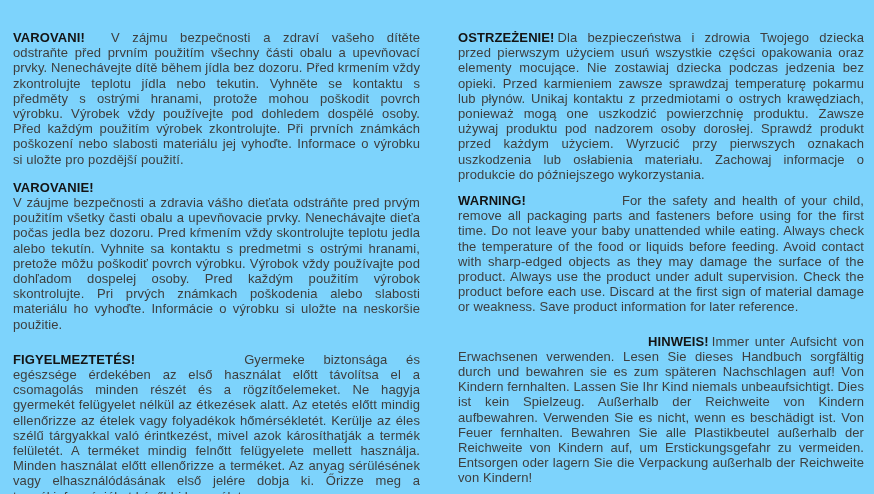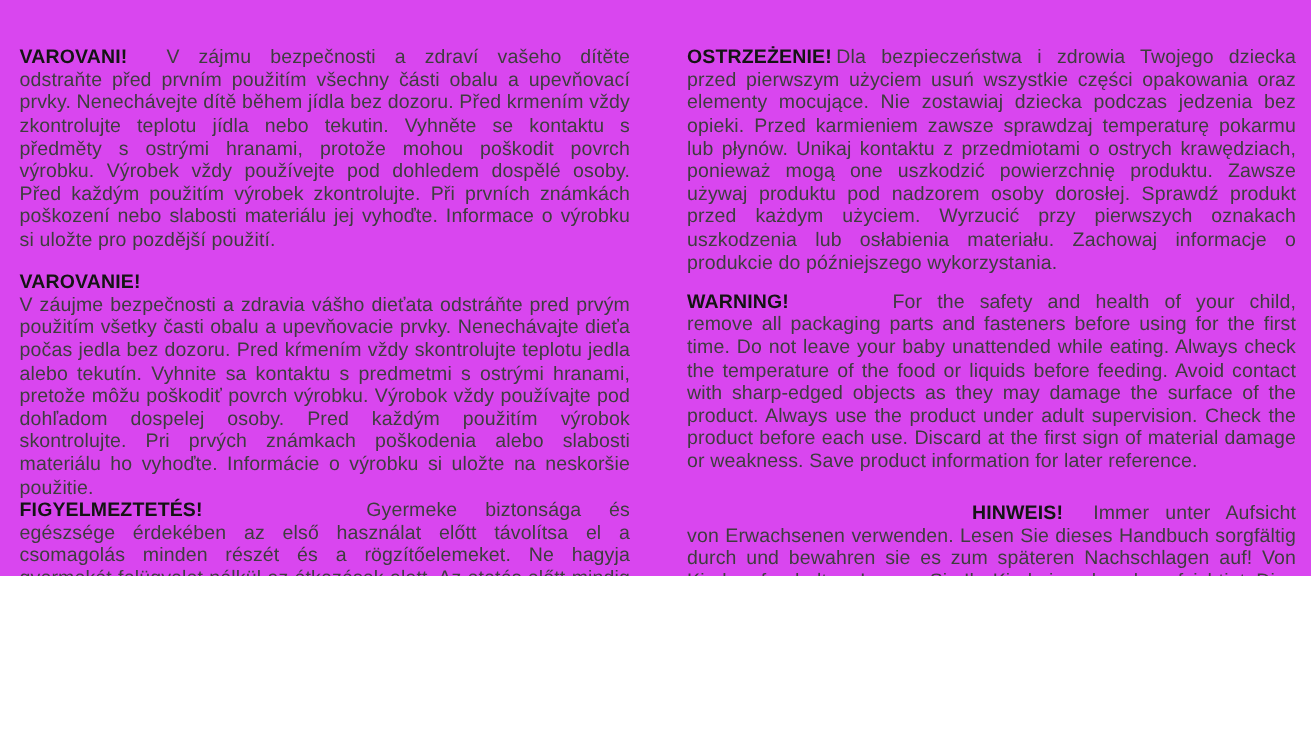--- a/index.html
+++ b/index.html
@@ -3,22 +3,22 @@
 <meta charset="utf-8">
 <style>
   html, body {
     margin: 0;
     padding: 0;
     background: #ffffff;
   }
   .page {
     position: relative;
     width: 874px;
-    height: 384px;
-    background: #d946ef;
+    height: 494px;
+    background: #7dd3fc;
     overflow: hidden;
     font-family: "Liberation Sans", sans-serif;
     text-decoration: underline;
   }
   .col {
     position: absolute;
     top: 30px;
   }
   .col-left  { left: 13px;  width: 407px; }
   .col-right { left: 458px; width: 406px; }
@@ -31,31 +31,31 @@
     color: #3e3e3e;
     letter-spacing: 0.1px;
   }
   .sec-heading {
     font-weight: bold;
     color: #141414;
   }
 
   
   p.sec-czech   { margin-bottom: 13px; }
-  p.sec-slovak  { margin-bottom: 0; }
+  p.sec-slovak  { margin-bottom: 20px; }
   p.sec-polish  { margin-bottom: 11px; }
   p.sec-english { margin-bottom: 19px; }
   p.sec-hungarian, p.sec-german { margin-bottom: 0; }
 
   
   .sec-czech     .sec-heading { margin-right: 26px; }
   .sec-polish    .sec-heading { margin-right: 3px; }
-  .sec-english   .sec-heading { margin-right: 69px; }
+  .sec-english   .sec-heading { margin-right: 96px; }
   .sec-hungarian .sec-heading { margin-right: 109px; }
-  .sec-german    .sec-heading { margin-right: 20px; }
+  .sec-german    .sec-heading { margin-right: 3px; }
 
   
   .sec-slovak .sec-heading { display: block; text-align: left; }
 
   
   p.sec-german { text-indent: 190px; }
 </style>
 </head>
 <body>
 

